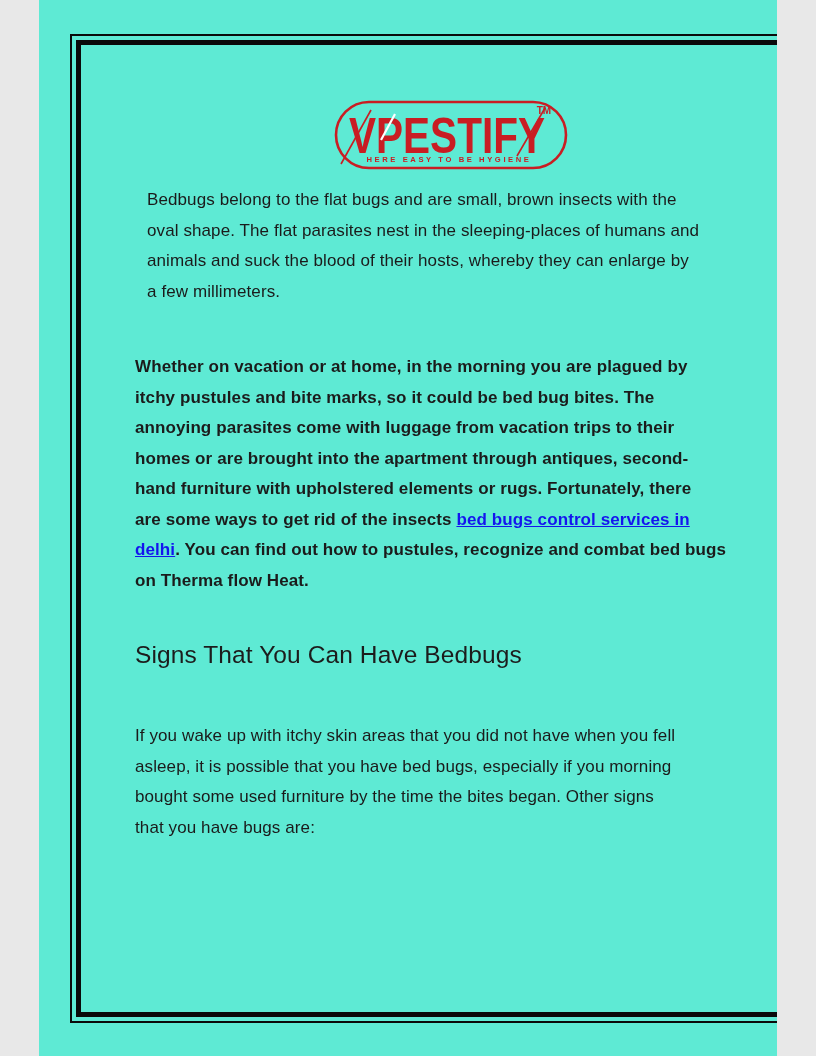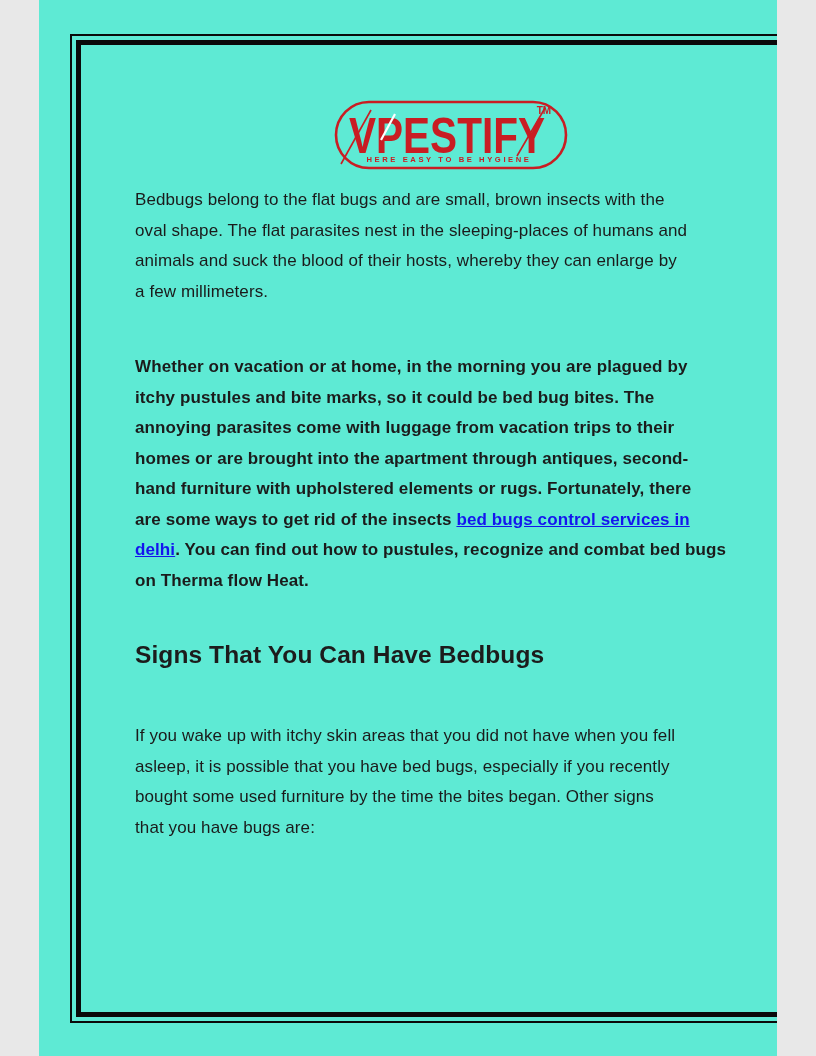--- a/index.html
+++ b/index.html
@@ -39,31 +39,31 @@
   .doc-text {
     position: absolute;
     left: 96px;
     width: 648px;
     color: #1b1b1b;
     font-size: 17px;
     line-height: 30.5px;
     white-space: pre-line;
     letter-spacing: 0.1px;
   }
-  .p1 { top: 185px; }
+  .p1 { top: 185px; margin-left: 12px; }
   .p2 { top: 352px; font-weight: bold; }
   .p3 { top: 721px; }
 
   .doc-heading {
     position: absolute;
     left: 96px; top: 638px;
     width: 648px;
     color: #1c1c1c;
     font-size: 24.5px;
-    font-weight: 700;
+    font-weight: 400;
     line-height: 34px;
     letter-spacing: 0.1px;
   }
 
   .doc-link {
     color: #1414ee;
     text-decoration: underline;
     cursor: pointer;
   }
 
@@ -113,17 +113,17 @@
 annoying parasites come with luggage from vacation trips to their
 homes or are brought into the apartment through antiques, second-
 hand furniture with upholstered elements or rugs. Fortunately, there
 are some ways to get rid of the insects </span><a class="doc-link" href="#">bed bugs control services in
 delhi</a><span>. You can find out how to pustules, recognize and combat bed bugs
 on Therma flow Heat.</span></p>
 
   <h2 class="doc-heading">Signs That You Can Have Bedbugs</h2>
 
   <p class="doc-text p3">If you wake up with itchy skin areas that you did not have when you fell
-asleep, it is possible that you have bed bugs, especially if you recently
+asleep, it is possible that you have bed bugs, especially if you morning
 bought some used furniture by the time the bites began. Other signs
 that you have bugs are:</p>
 
 </div>
 
 </body></html>

